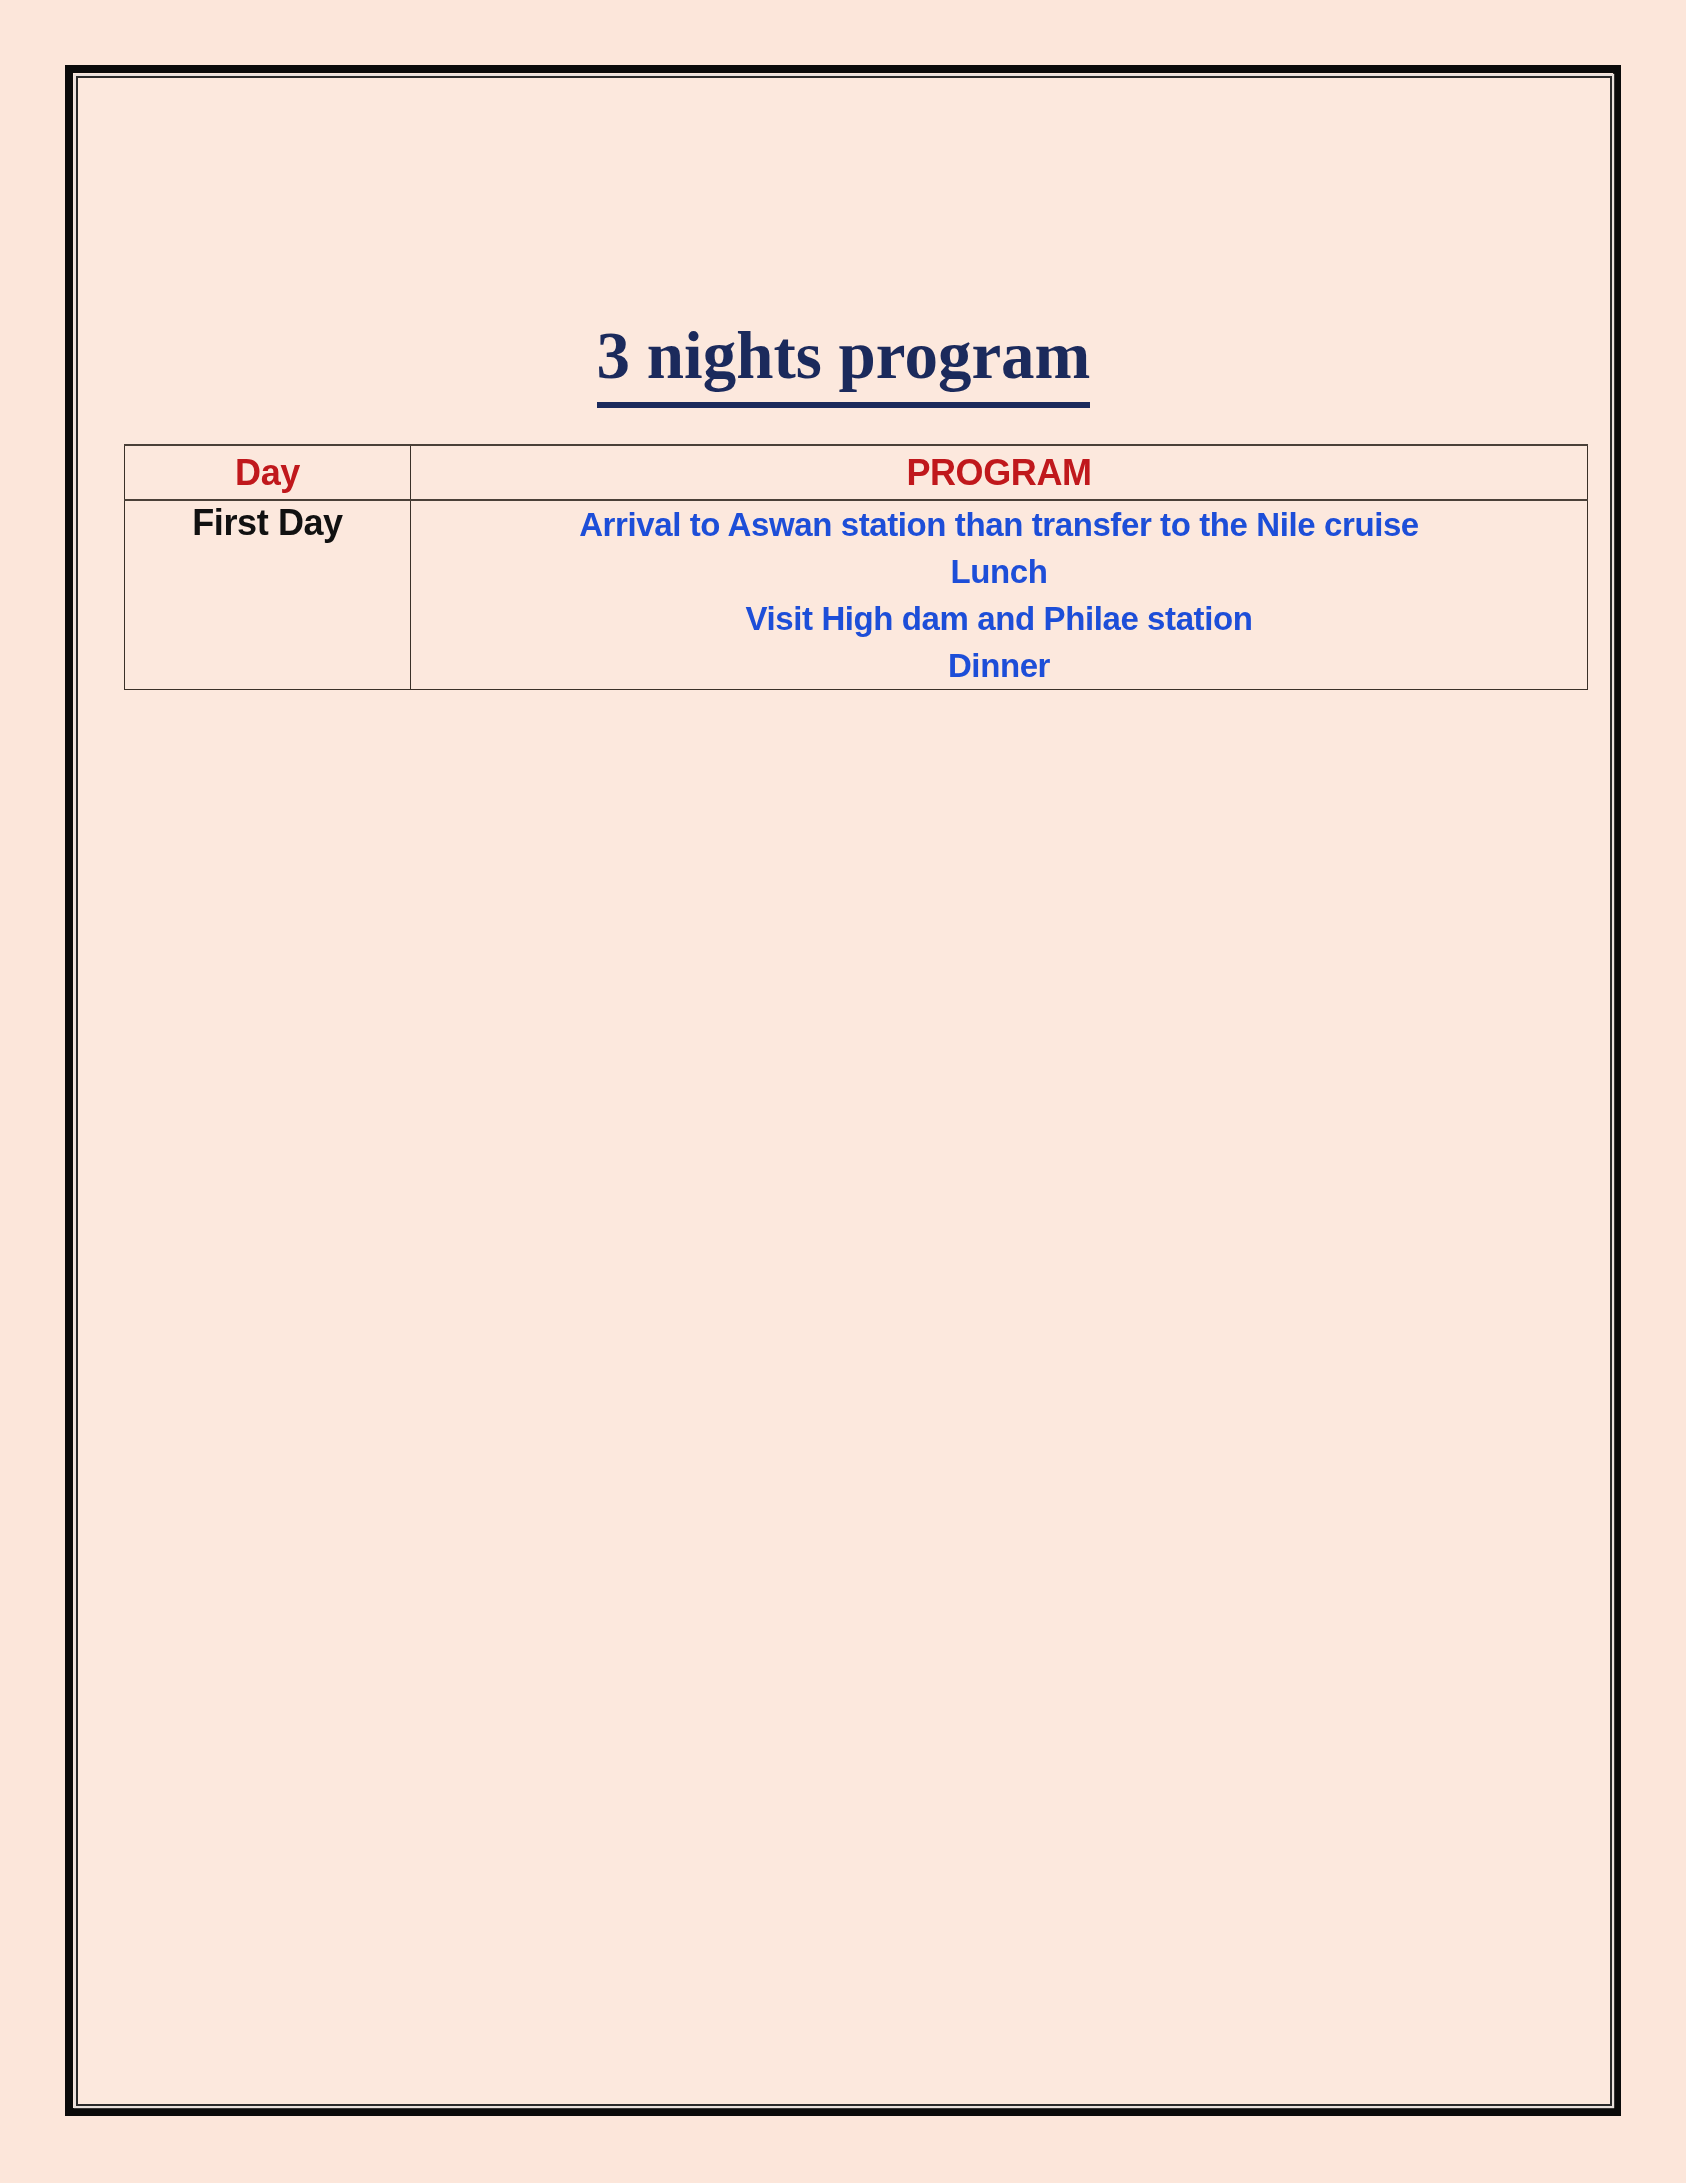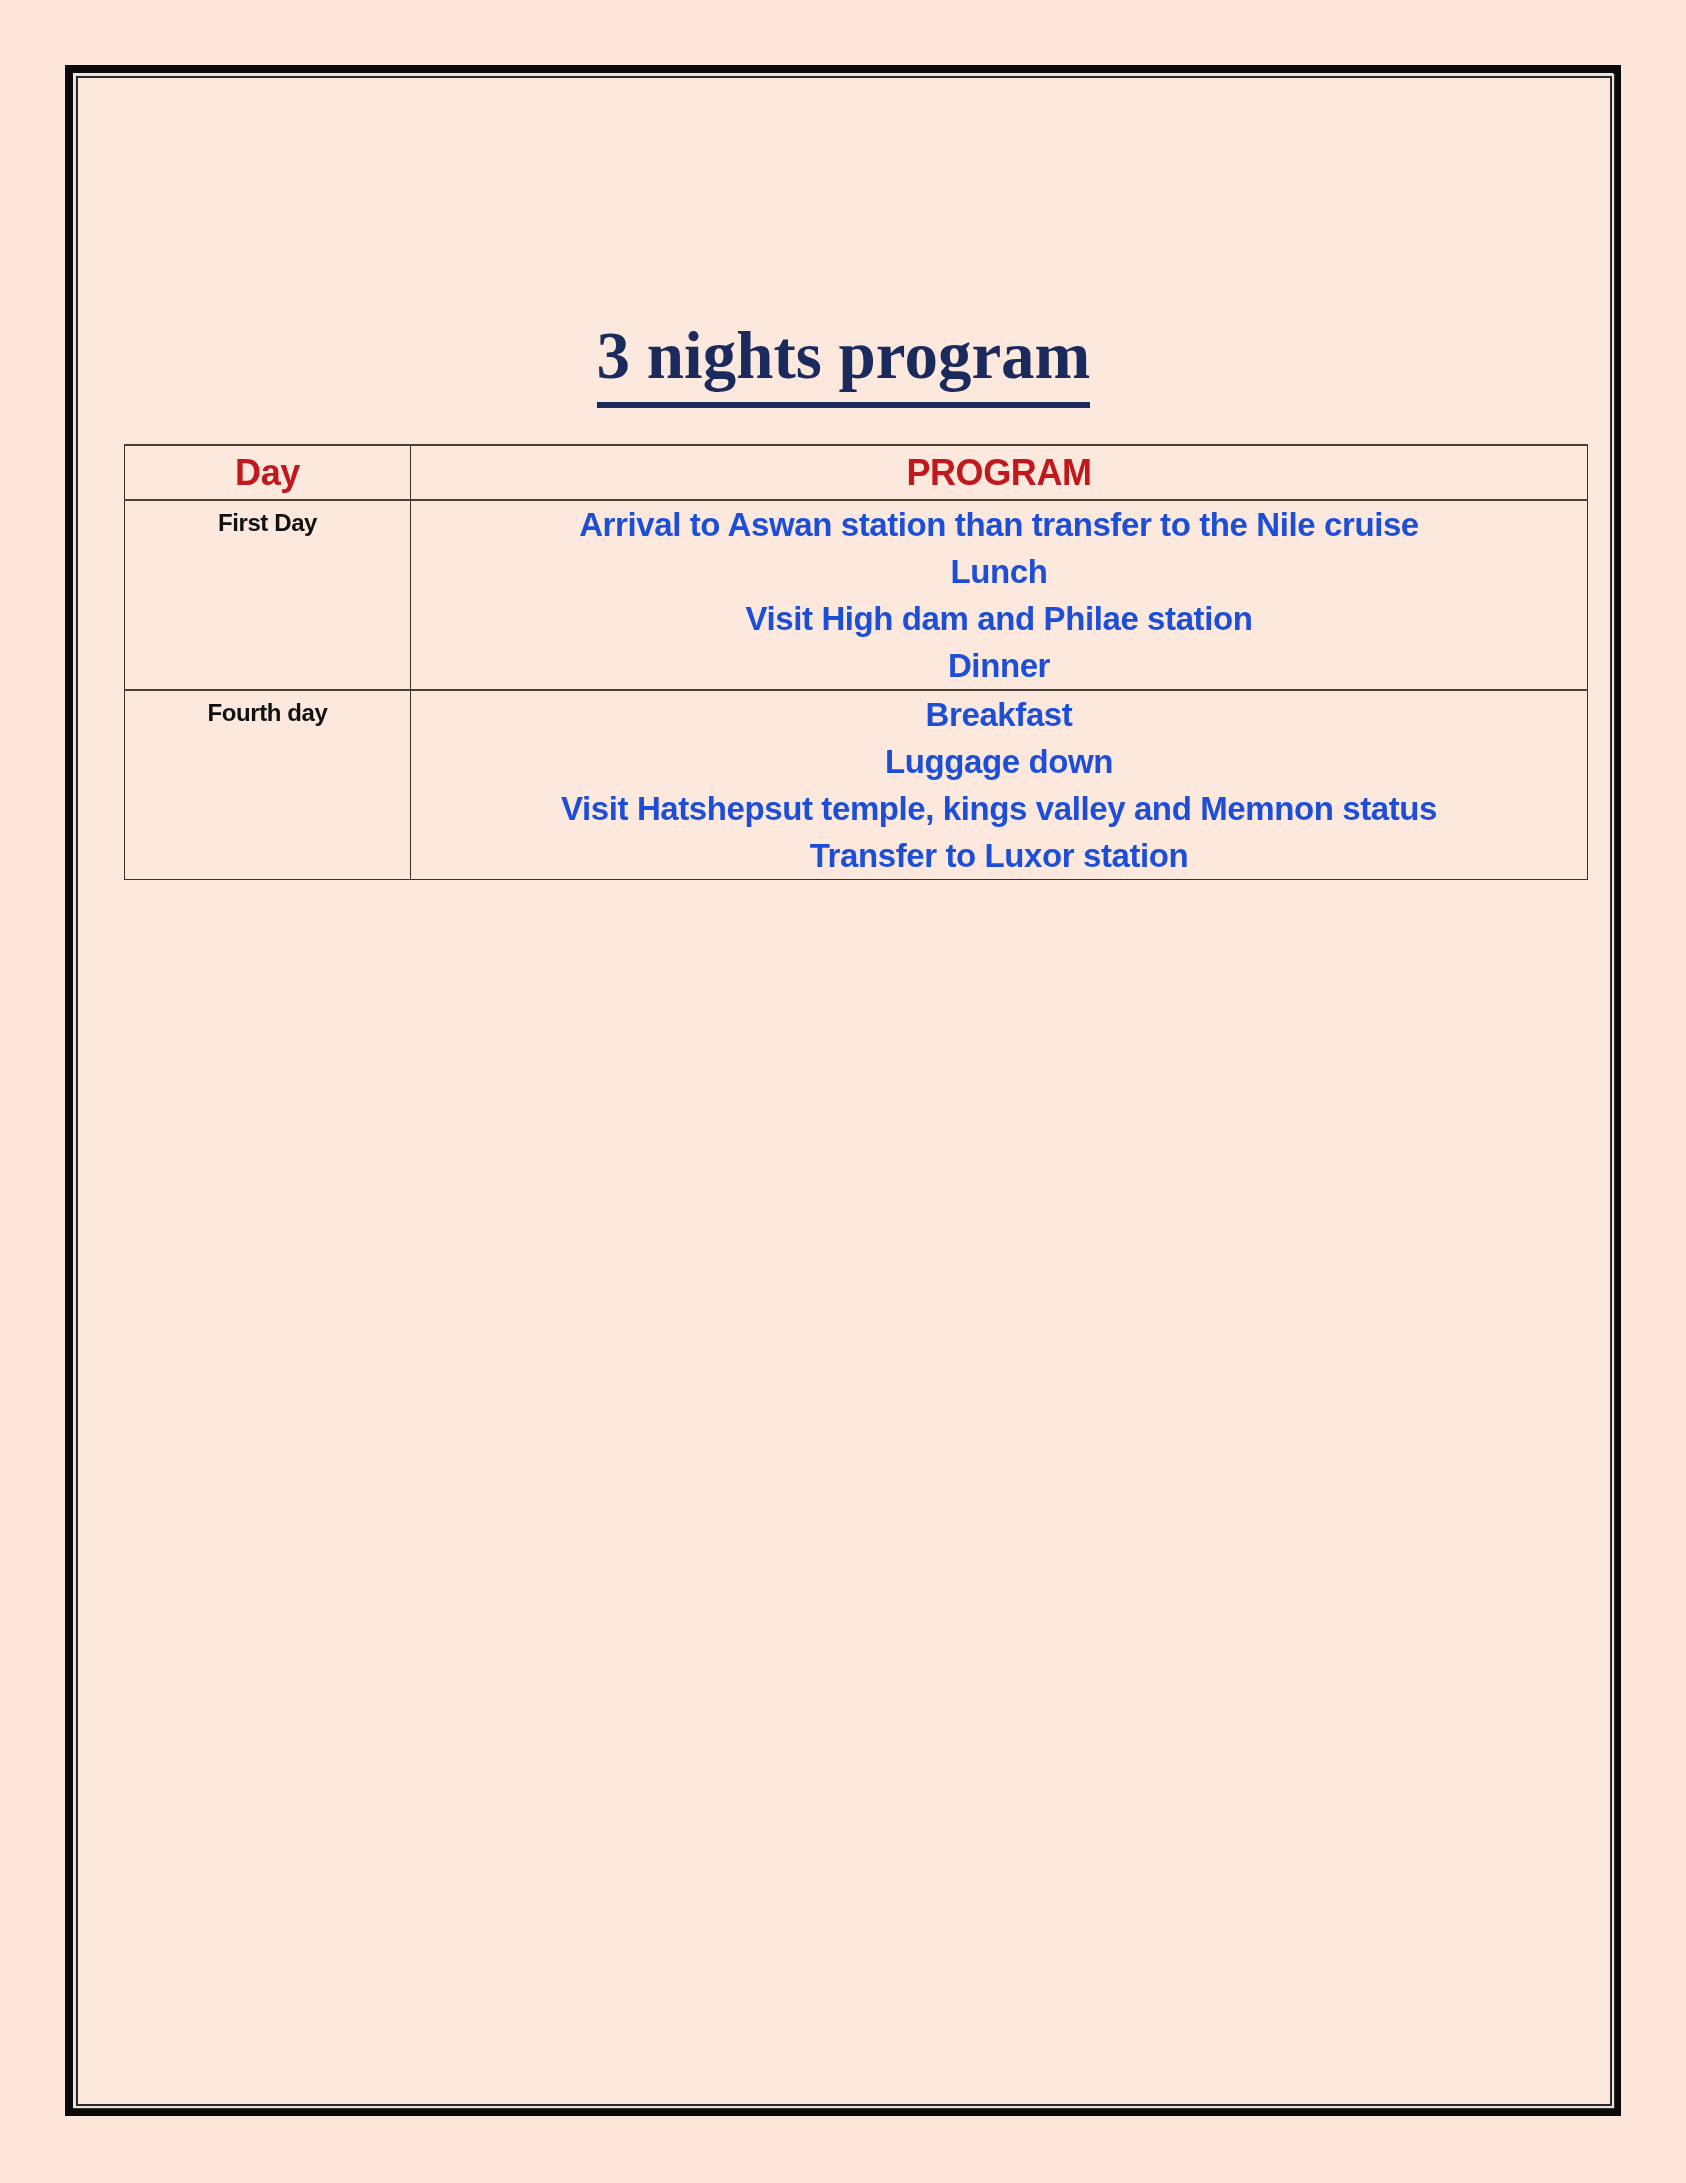--- a/index.html
+++ b/index.html
@@ -34,21 +34,21 @@
   table.program th, table.program td {
     border:1.5px solid #3a3028; vertical-align:top; text-align:center;
     padding:0;
   }
   table.program tr { border-top:2.2px solid #4a4038; }
   table.program th {
     color:#c0181c; font-weight:bold; font-size:36px; height:53px; line-height:53px;
     letter-spacing:-0.4px;
   }
   td.day-cell {
-    font-weight:bold; font-size:24px; color:#111; padding-top:5.8px; line-height:44px;
+    font-weight:bold; font-size:36px; color:#111; padding-top:5.8px; line-height:44px;
     letter-spacing:-0.4px;
   }
   td.acts-cell { padding:1.5px 0 2.9px 0; }
   .act {
     font-weight:bold; font-size:33px; color:#1d4ed8; line-height:47px; height:47px;
     letter-spacing:-0.4px; white-space:nowrap;
   }
 </style>
 </head>
 <body>
@@ -74,24 +74,15 @@
   <tbody id="program-body">
       <tr>
         <td class="day-cell">First Day</td>
         <td class="acts-cell">
           <div class="act">Arrival to Aswan station than transfer to the Nile cruise</div>
           <div class="act">Lunch</div>
           <div class="act">Visit High dam and Philae station</div>
           <div class="act">Dinner</div>
         </td>
       </tr>
-      <tr>
-        <td class="day-cell">Fourth day</td>
-        <td class="acts-cell">
-          <div class="act">Breakfast</div>
-          <div class="act">Luggage down</div>
-          <div class="act">Visit Hatshepsut temple, kings valley and Memnon status</div>
-          <div class="act">Transfer to Luxor station</div>
-        </td>
-      </tr>
     </tbody>
 </table>
 
 
 </body></html>

